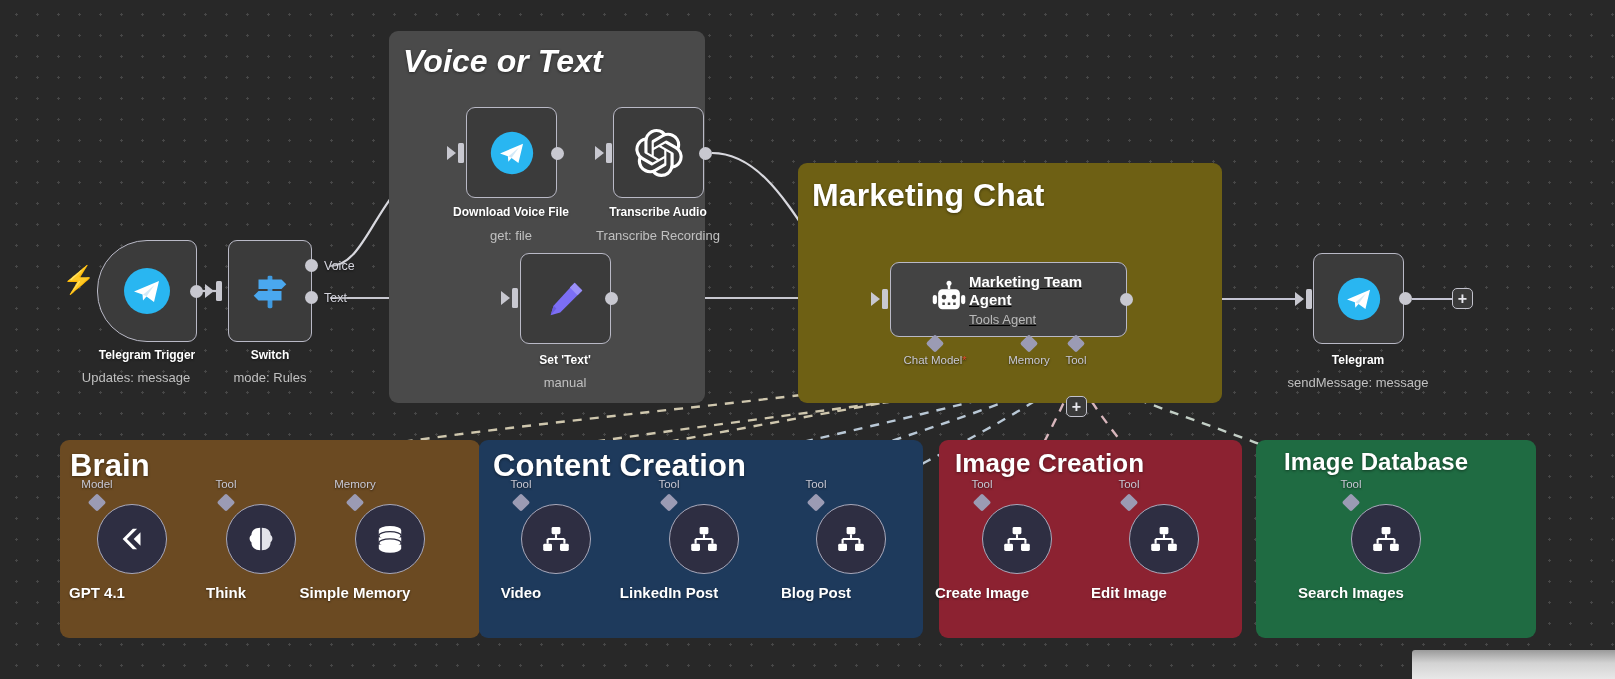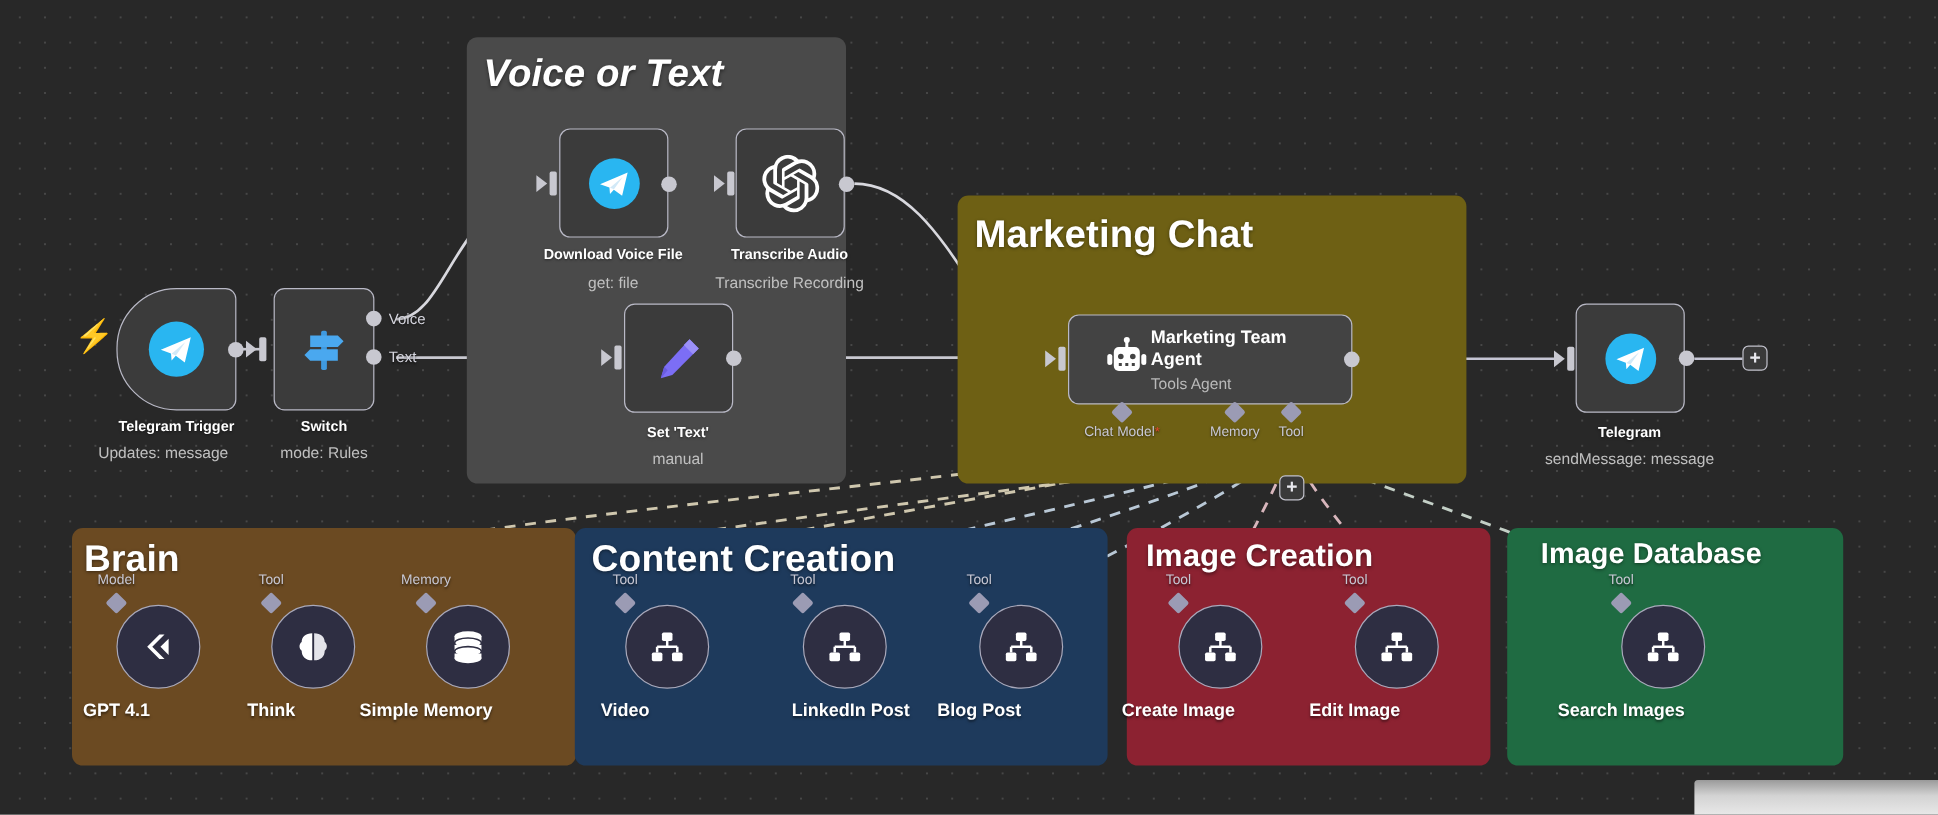--- a/index.html
+++ b/index.html
@@ -56,23 +56,24 @@
   
   .node {
     position: absolute;
     background: #3b3b3b;
     border: 1.6px solid #b9b9c6;
     border-radius: 9px;
     display: flex; align-items: center; justify-content: center;
   }
   .node.wide {
     justify-content: flex-start;
-    padding-left: 28px;
+    padding-left: 38px;
     gap: 0;
     background: #434343;
+    text-decoration: underline;
   }
   .node-label {
     position: absolute;
     left: 50%;
     transform: translateX(-50%);
     text-align: center;
     white-space: nowrap;
     color: #ffffff;
     font-size: 12px;
     font-weight: 700;
@@ -424,21 +425,21 @@
     <div class="port-label" style="top:0;">Tool</div>
     <div class="diamond" style="top:18px;"></div>
     <div class="circle-node" style="left:0; top:26px;">
       <svg class="icon" width="32" height="32" viewBox="0 0 40 40">
         <rect x="14.5" y="5" width="11" height="9" rx="1.8" fill="#ffffff"></rect>
         <rect x="4" y="26" width="11" height="9" rx="1.8" fill="#ffffff"></rect>
         <rect x="25" y="26" width="11" height="9" rx="1.8" fill="#ffffff"></rect>
         <path d="M20 14 v6 M9.5 20 h21 M9.5 20 v6 M30.5 20 v6" stroke="#ffffff" stroke-width="2.6" fill="none"></path>
       </svg>
     </div>
-    <div class="circ-label" style="top:106px;margin-left:40px;">LinkedIn Post</div>
+    <div class="circ-label" style="top:106px;">LinkedIn Post</div>
   </div>
 
   <div style="position:absolute; left:816px; top:478px;">
     <div class="port-label" style="top:0;">Tool</div>
     <div class="diamond" style="top:18px;"></div>
     <div class="circle-node" style="left:0; top:26px;">
       <svg class="icon" width="32" height="32" viewBox="0 0 40 40">
         <rect x="14.5" y="5" width="11" height="9" rx="1.8" fill="#ffffff"></rect>
         <rect x="4" y="26" width="11" height="9" rx="1.8" fill="#ffffff"></rect>
         <rect x="25" y="26" width="11" height="9" rx="1.8" fill="#ffffff"></rect>

